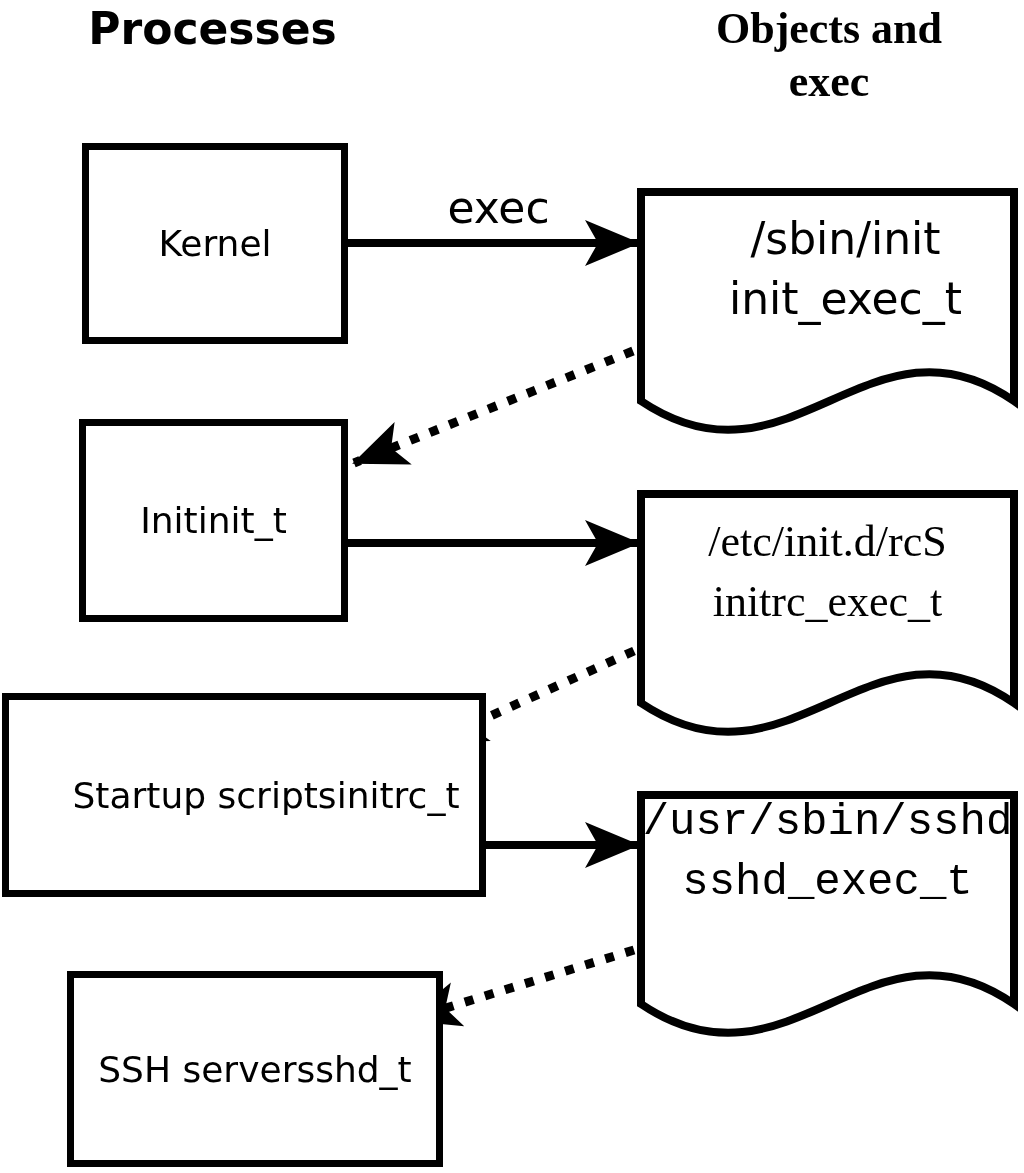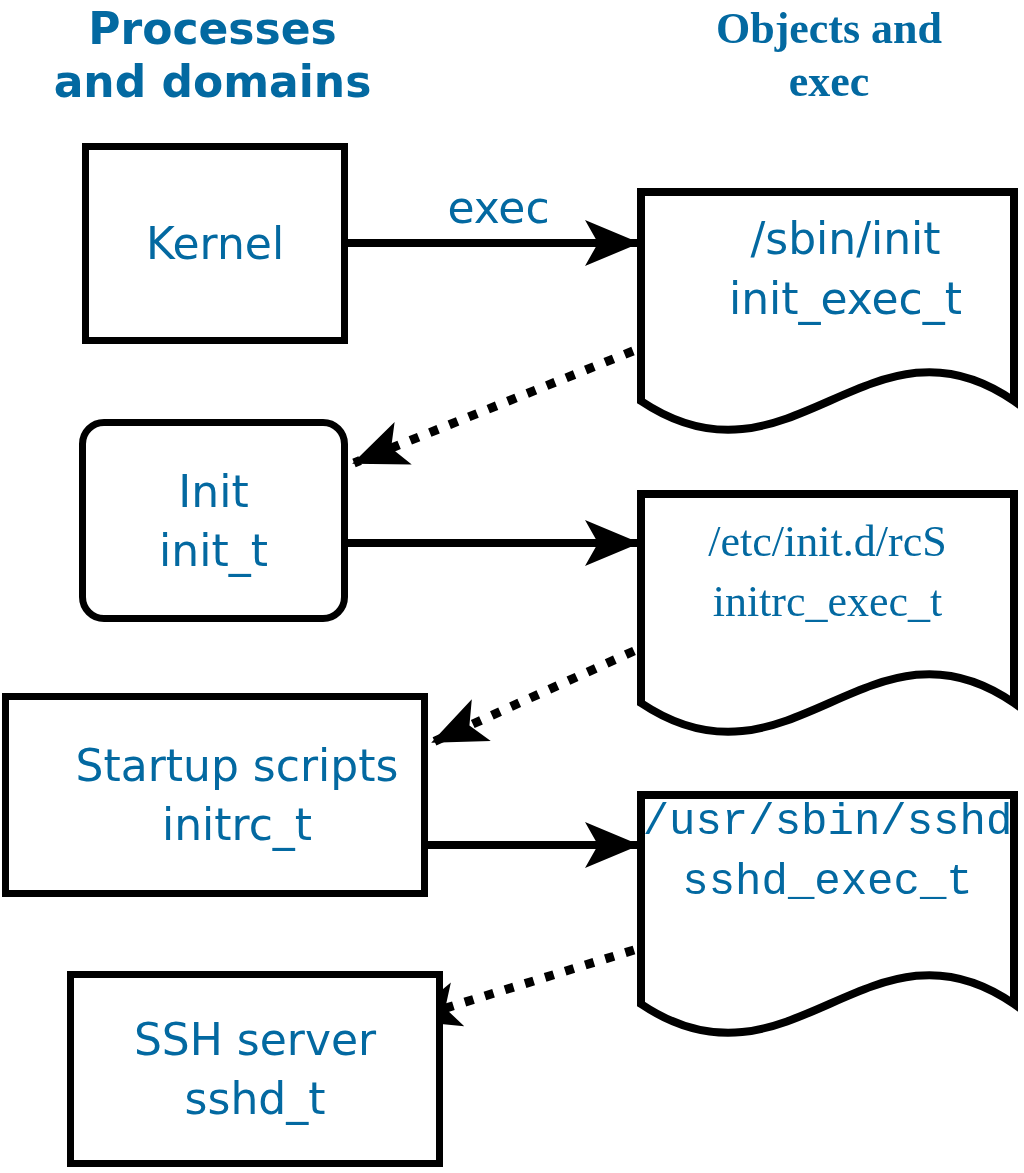--- a/index.html
+++ b/index.html
@@ -6,50 +6,50 @@
     margin: 0;
     padding: 0;
     background: #ffffff;
   }
   .canvas {
     position: relative;
     width: 1024px;
     height: 1173px;
     background: #ffffff;
     font-family: "DejaVu Sans", sans-serif;
-    color: #0369a1;
+    color: #000000;
     overflow: hidden;
   }
   .col-header {
     position: absolute;
     text-align: center;
     font-weight: bold;
     font-size: 44px;
     line-height: 53px;
     white-space: nowrap;
   }
   .col-header.left  { left: 15px;  top: 2px;  width: 395px; }
   .col-header.right { left: 633px; top: 2px;  width: 392px; font-family: Liberation Serif, serif; }
 
   .proc-box {
     position: absolute;
     box-sizing: border-box;
     border: 7px solid #000000;
     background: #ffffff;
     display: flex;
-    flex-direction: column;
+    flex-direction: row;
     justify-content: center;
     align-items: center;
     text-align: center;
-    font-size: 44px;
+    font-size: 36px;
     line-height: 59px;
   }
   .proc-box.kernel { left: 82px; top: 143px; width: 266px; height: 201px; }
-  .proc-box.init   { left: 79px; top: 419px; width: 269px; height: 203px; border-radius: 25px; }
-  .proc-box.initrc { left: 2px;  top: 693px; width: 426px; height: 204px; padding-left: 44px; }
+  .proc-box.init   { left: 79px; top: 419px; width: 269px; height: 203px; }
+  .proc-box.initrc { left: 2px;  top: 693px; width: 484px; height: 204px; padding-left: 44px; }
   .proc-box.sshd   { left: 27px; top: 971px; width: 376px; height: 196px; margin-left: 40px; }
 
   .doc-text {
     position: absolute;
     left: 637px;
     width: 381px;
     text-align: center;
     font-size: 44px;
     line-height: 60px;
     white-space: nowrap;
@@ -114,21 +114,20 @@
     <line class="solid-edge" x1="347" y1="543" x2="638" y2="543" marker-end="url(#arrowhead)"></line>
     <line class="solid-edge" x1="428" y1="845" x2="638" y2="845" marker-end="url(#arrowhead)"></line>
 
     <line class="dotted-edge" x1="633" y1="351" x2="354" y2="463" marker-end="url(#arrowhead)"></line>
     <line class="dotted-edge" x1="634" y1="651" x2="433" y2="742" marker-end="url(#arrowhead)"></line>
     <line class="dotted-edge" x1="634" y1="950" x2="407" y2="1020" marker-end="url(#arrowhead)"></line>
   </svg>
 
   <div class="col-header left">
     <div>Processes</div>
-    <div>and domains</div>
   </div>
   <div class="col-header right">
     <div>Objects and</div>
     <div>exec</div>
   </div>
 
   <div class="proc-box kernel">
     <div>Kernel</div>
   </div>
   <div class="proc-box init">

